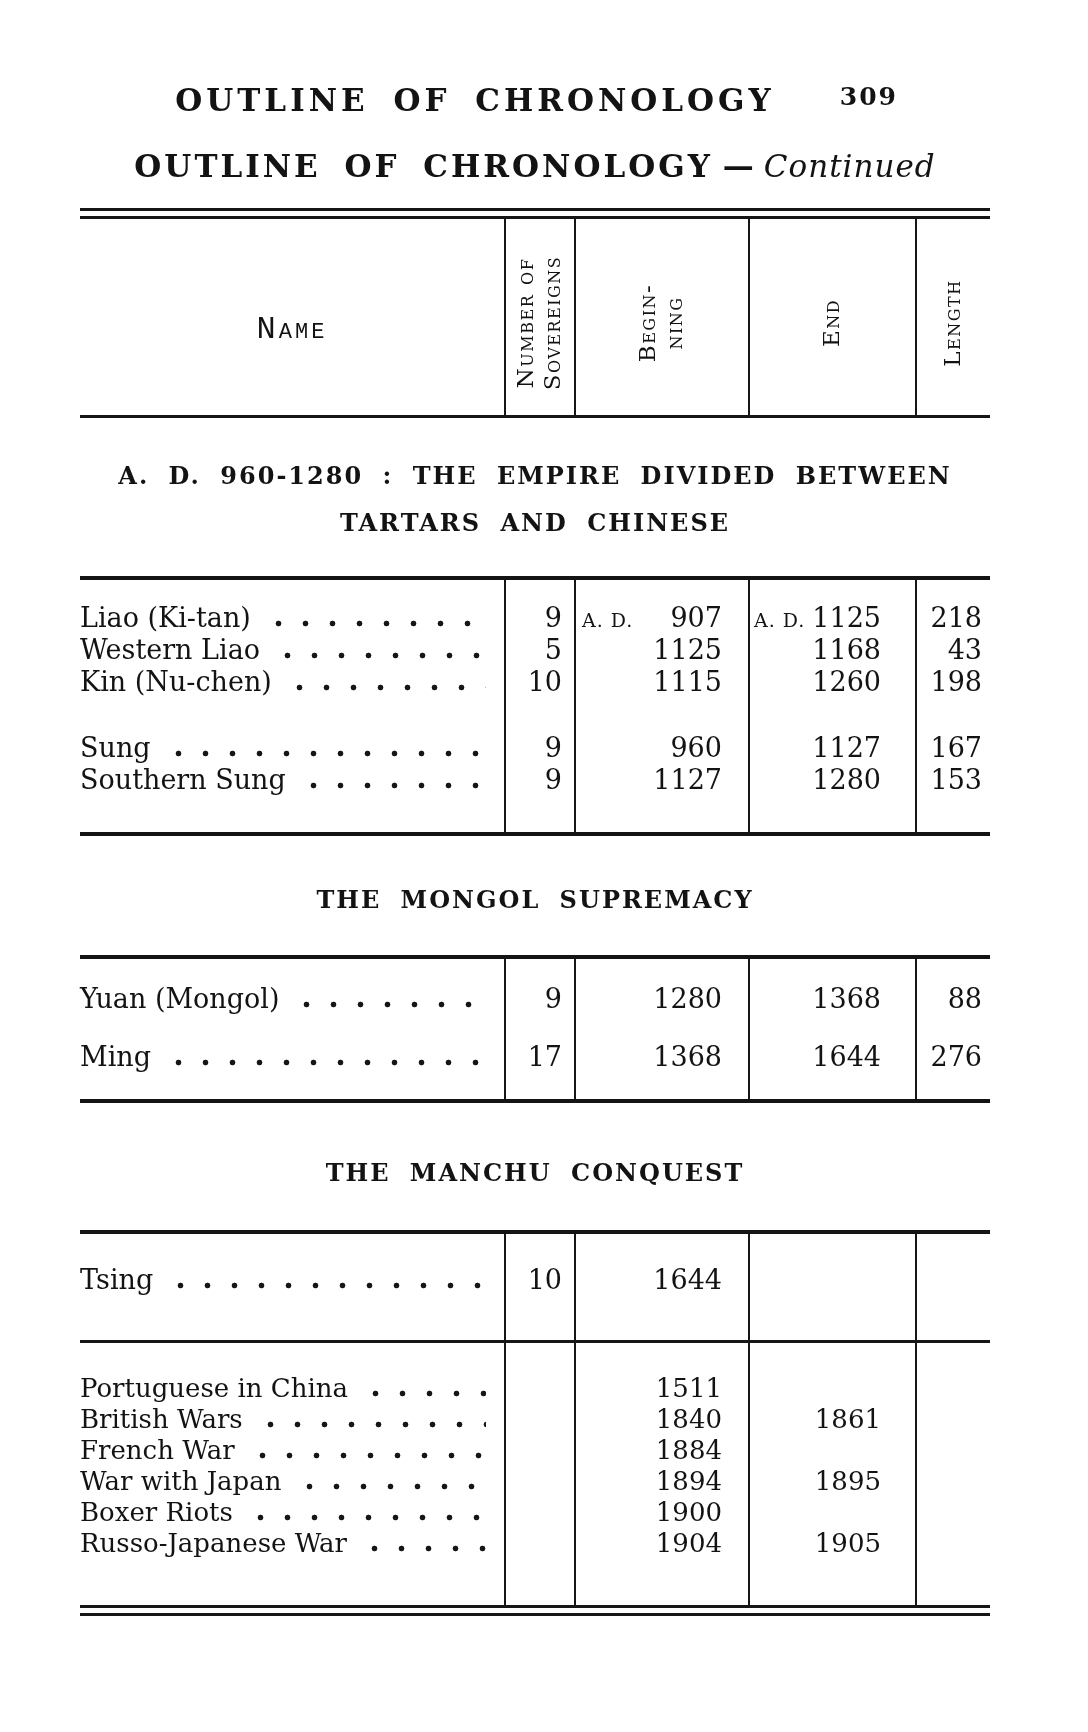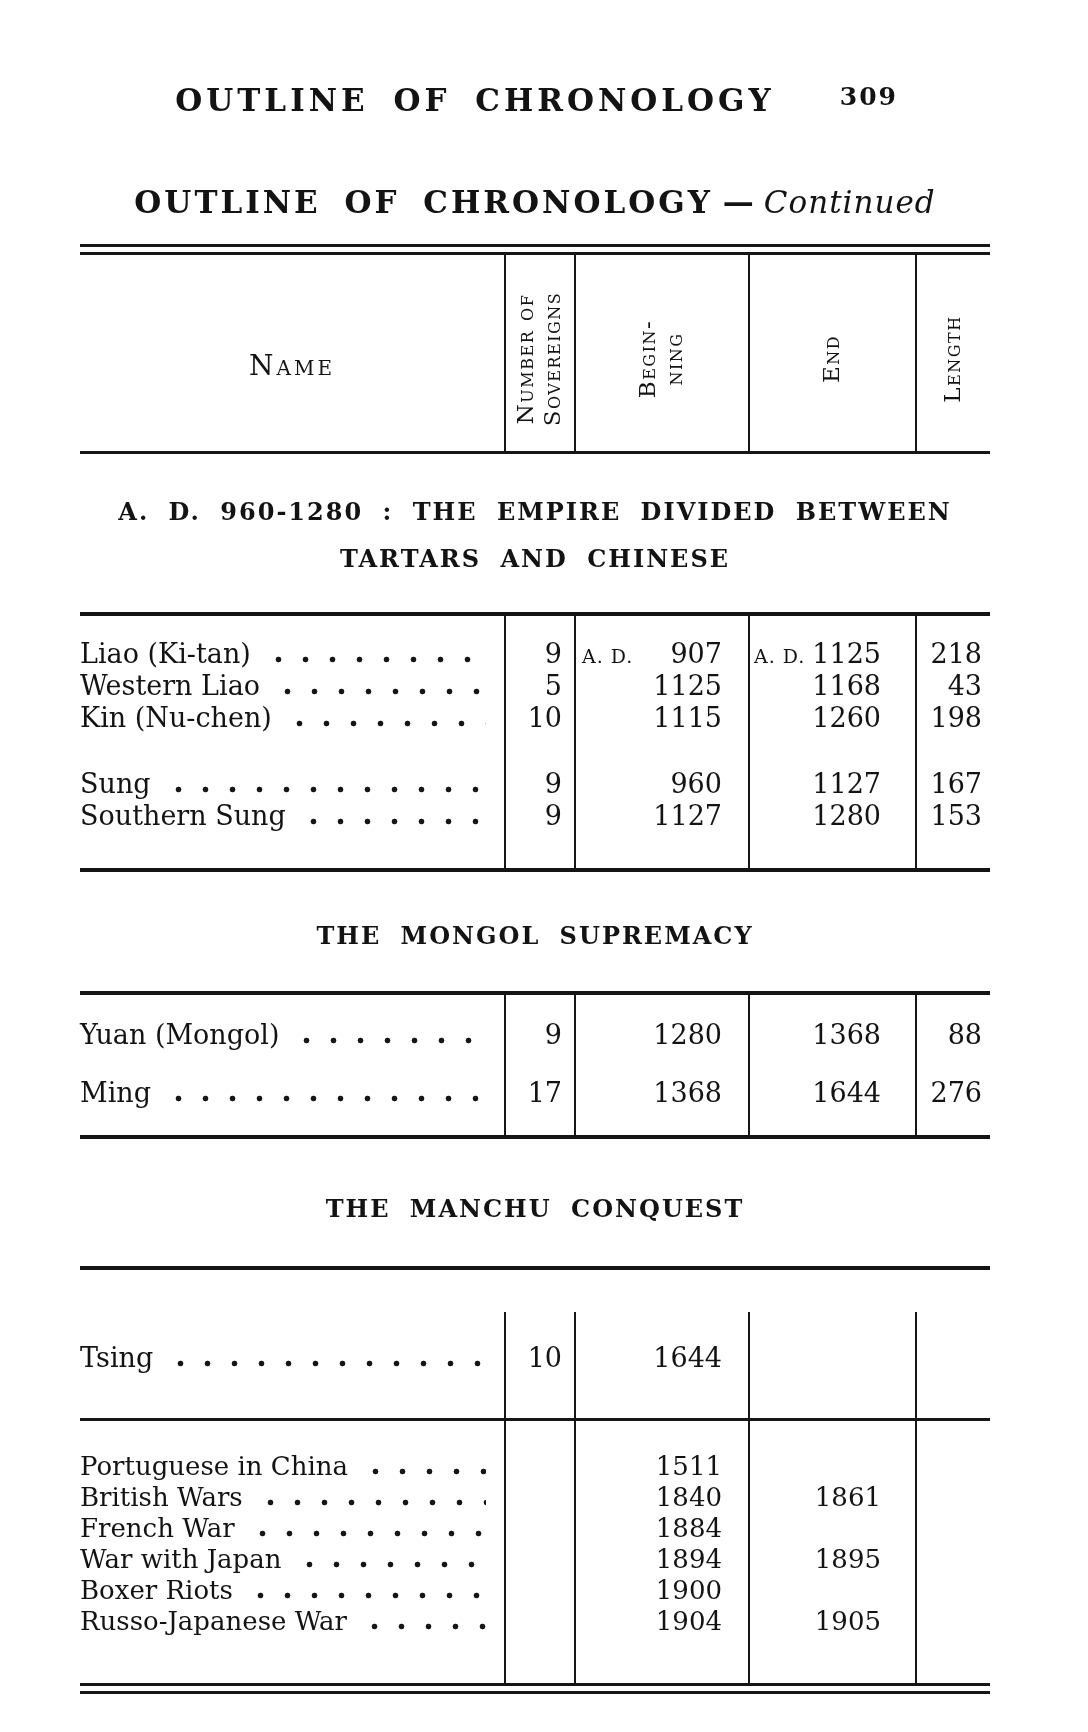--- a/index.html
+++ b/index.html
@@ -19,39 +19,39 @@
   .rh-title {
     font-size:31px; font-weight:bold; letter-spacing:4px; word-spacing:10px;
     white-space:nowrap;
   }
   .page-number {
     position:absolute; right:92px; top:82px;
     font-size:25px; font-weight:bold; letter-spacing:2px;
   }
 
   
-  .cont-title { margin-top:62px; text-align:center; white-space:nowrap; }
+  .cont-title { margin-top:26px; text-align:center; white-space:nowrap; }
   .cont-main { font-size:31px; font-weight:bold; letter-spacing:3px; word-spacing:10px; }
   .cont-dash { font-size:31px; font-weight:bold; padding:0 10px; }
   .cont-ital { font-size:31px; font-style:italic; letter-spacing:1px; }
 
   
   .double-rule {
     margin-top:24px; height:5px;
     border-top:3px solid #161616; border-bottom:3px solid #161616;
   }
   .bottom-line { height:3px; background:#161616; margin-top:5px; }
 
   
   .band { position:relative; height:196px; border-bottom:3px solid #161616; }
   .vline { position:absolute; top:0; bottom:0; width:2px; background:#161616; }
   .v1 { left:424px; } .v2 { left:494px; } .v3 { left:668px; } .v4 { left:835px; }
   .name-head {
     position:absolute; left:0; width:424px; top:56%; transform:translateY(-50%);
-    text-align:center; font-variant:small-caps; font-size:28px; letter-spacing:3px;
+    text-align:center; font-variant:small-caps; font-size:32px; letter-spacing:3px;font-family:Liberation Mono, monospace;
   }
   .rot {
     position:absolute; top:53%; white-space:nowrap; text-align:center;
     font-variant:small-caps; font-size:23px; line-height:27px; letter-spacing:1.5px;
     transform:translate(-50%,-50%) rotate(-90deg);
   }
   .rot .l { display:block; }
   .rot-sov { left:459px; } .rot-beg { left:581px; } .rot-end { left:751px; } .rot-len { left:872px; }
 
   
@@ -64,21 +64,21 @@
   .mid-head { margin-top:46px; margin-bottom:38px; }
   .manchu-head { margin-top:52px; margin-bottom:40px; }
 
   
   .box { position:relative; border-top:4px solid #141414; border-bottom:4px solid #141414; }
   .box-open-bottom { border-bottom:none; }
   .subbox { position:relative; }
   .sub-divider { border-bottom:3px solid #161616; }
   .pad-a { padding:22px 0 36px 0; }
   .pad-b { padding:24px 0 26px 0; }
-  .pad-c { padding:30px 0 44px 0;margin-top:42px; }
+  .pad-c { padding:30px 0 44px 0; }
   .pad-d { padding:30px 0 46px 0; }
 
   .trow { display:flex; align-items:baseline; height:32px; font-size:27px; }
   .trow-sm { height:31px; font-size:26px; }
   .gap-row { height:34px; }
   .row-gap-top { margin-top:26px; }
 
   .cell { box-sizing:border-box; }
   .c1 { width:424px; display:flex; align-items:baseline; padding-left:0; }
   .c2 { width:70px;  text-align:right; padding-right:12px; }

